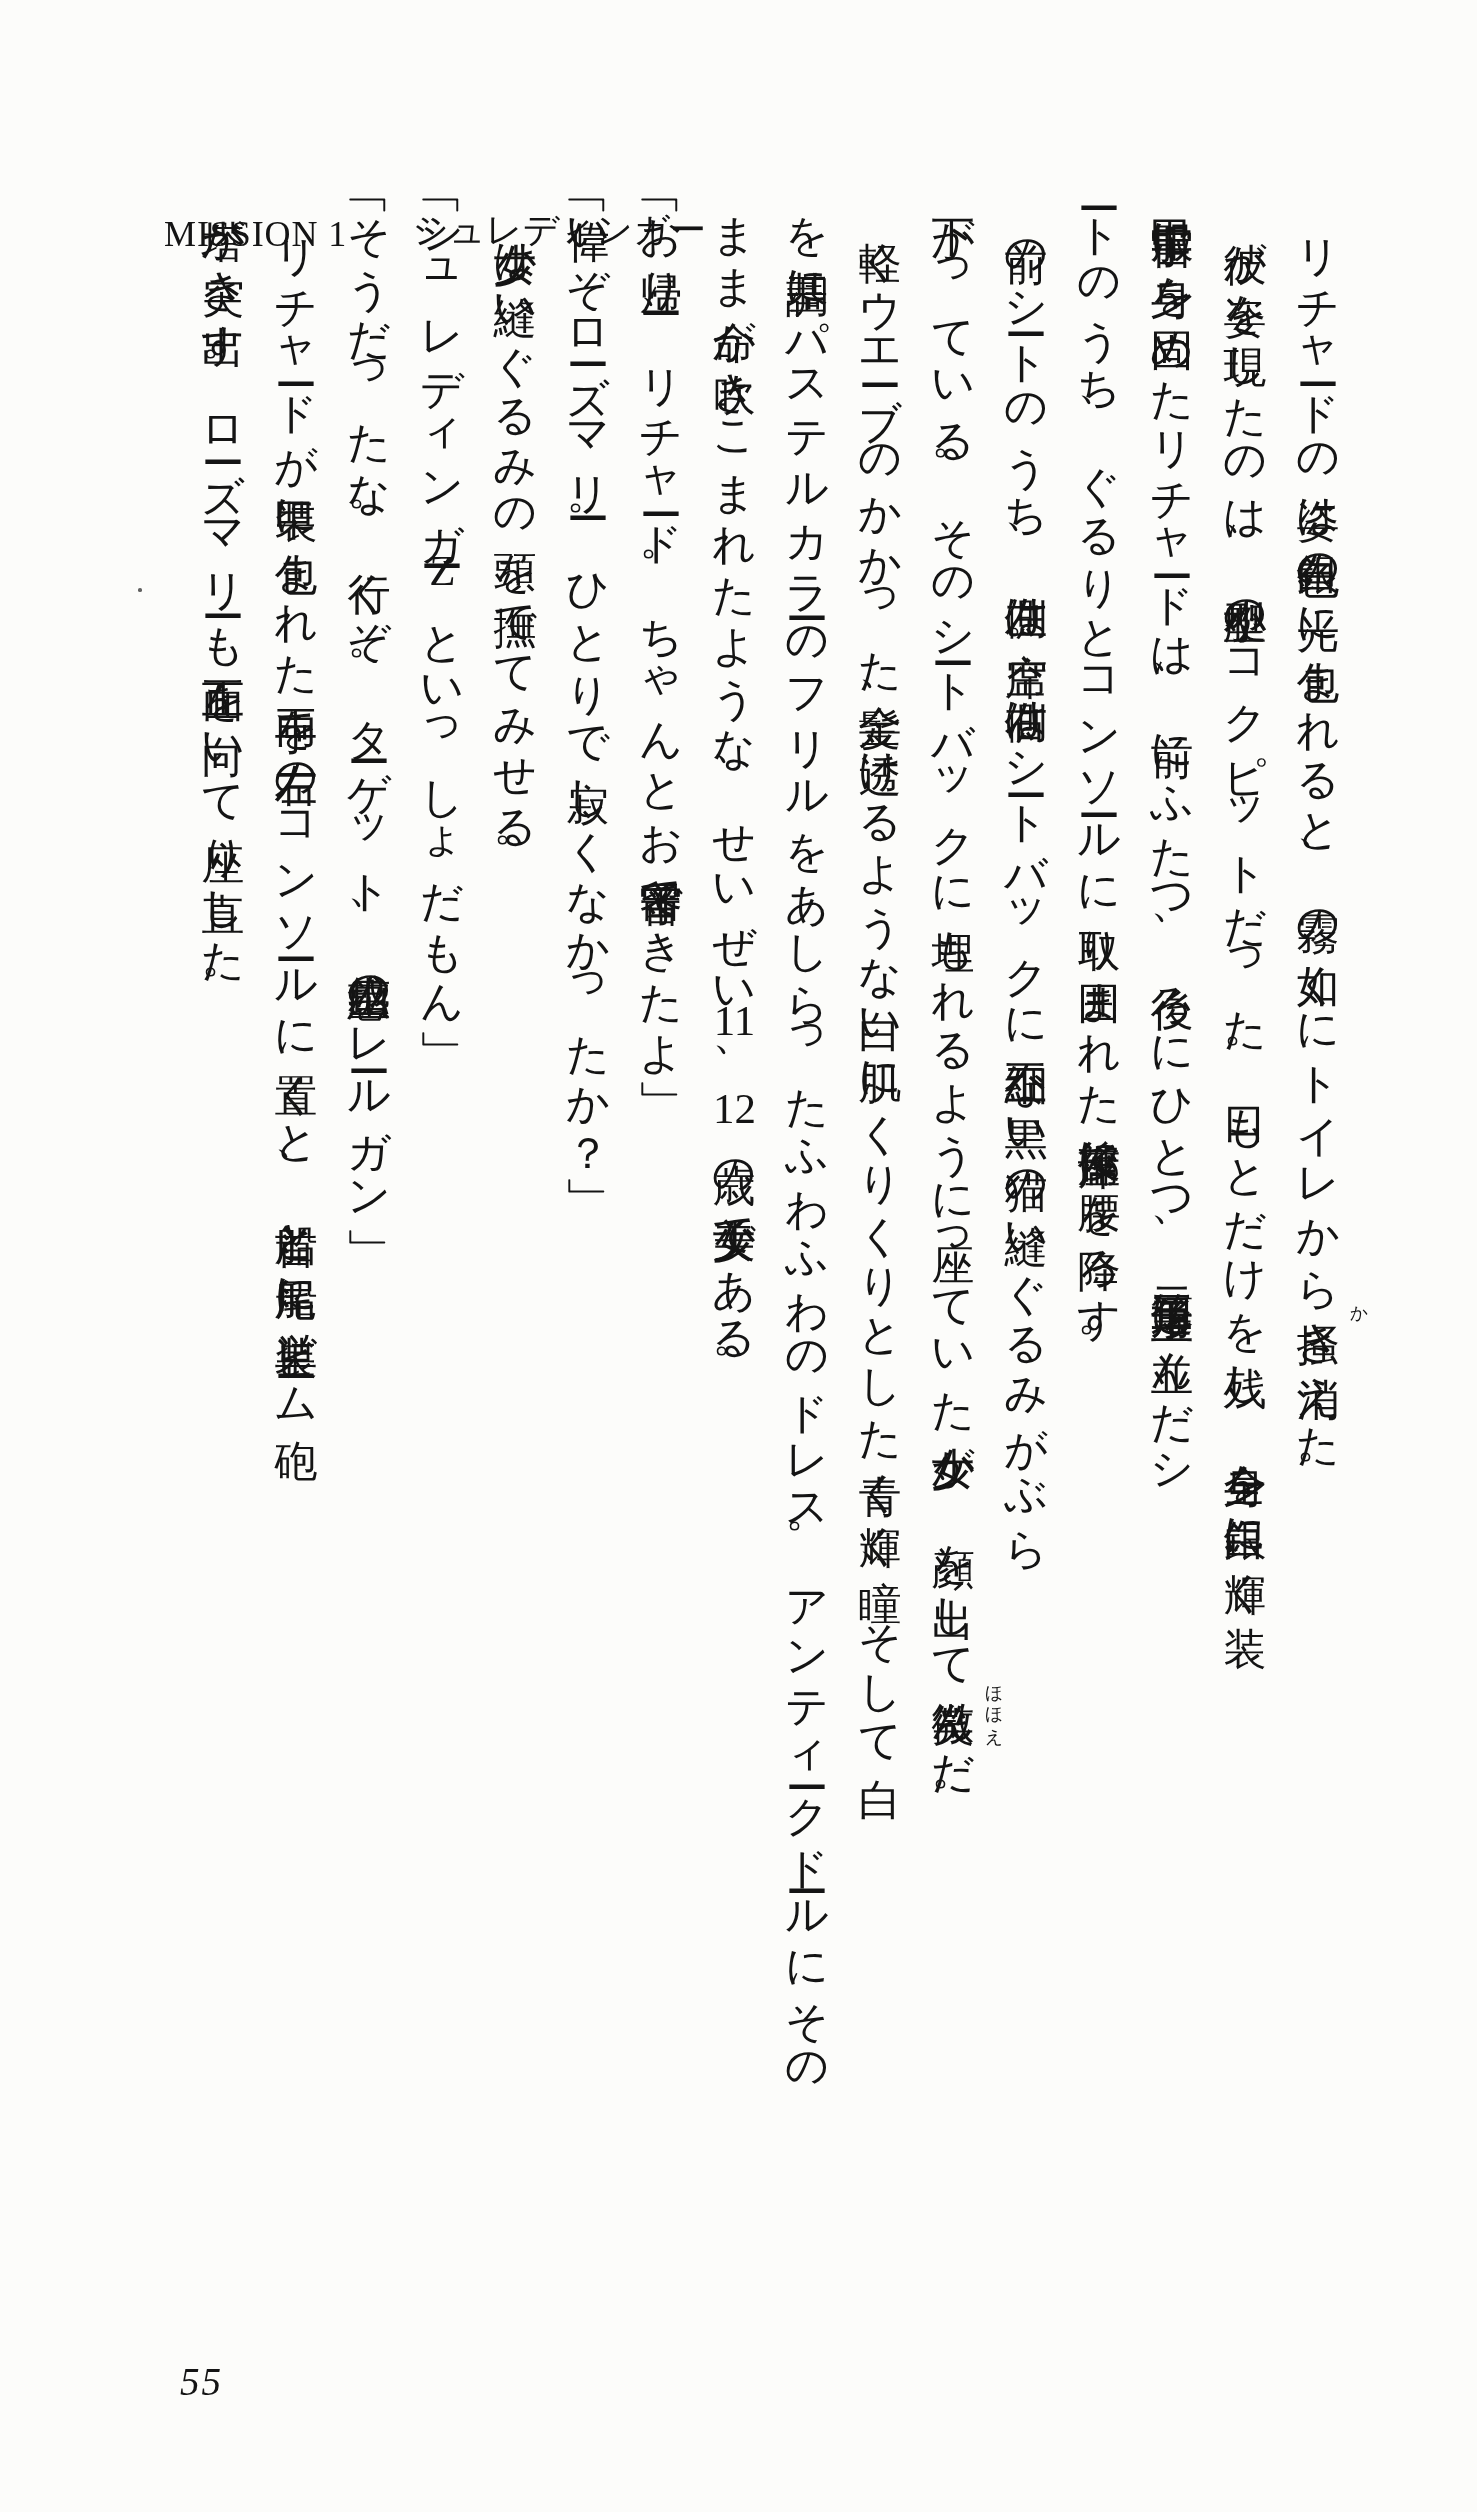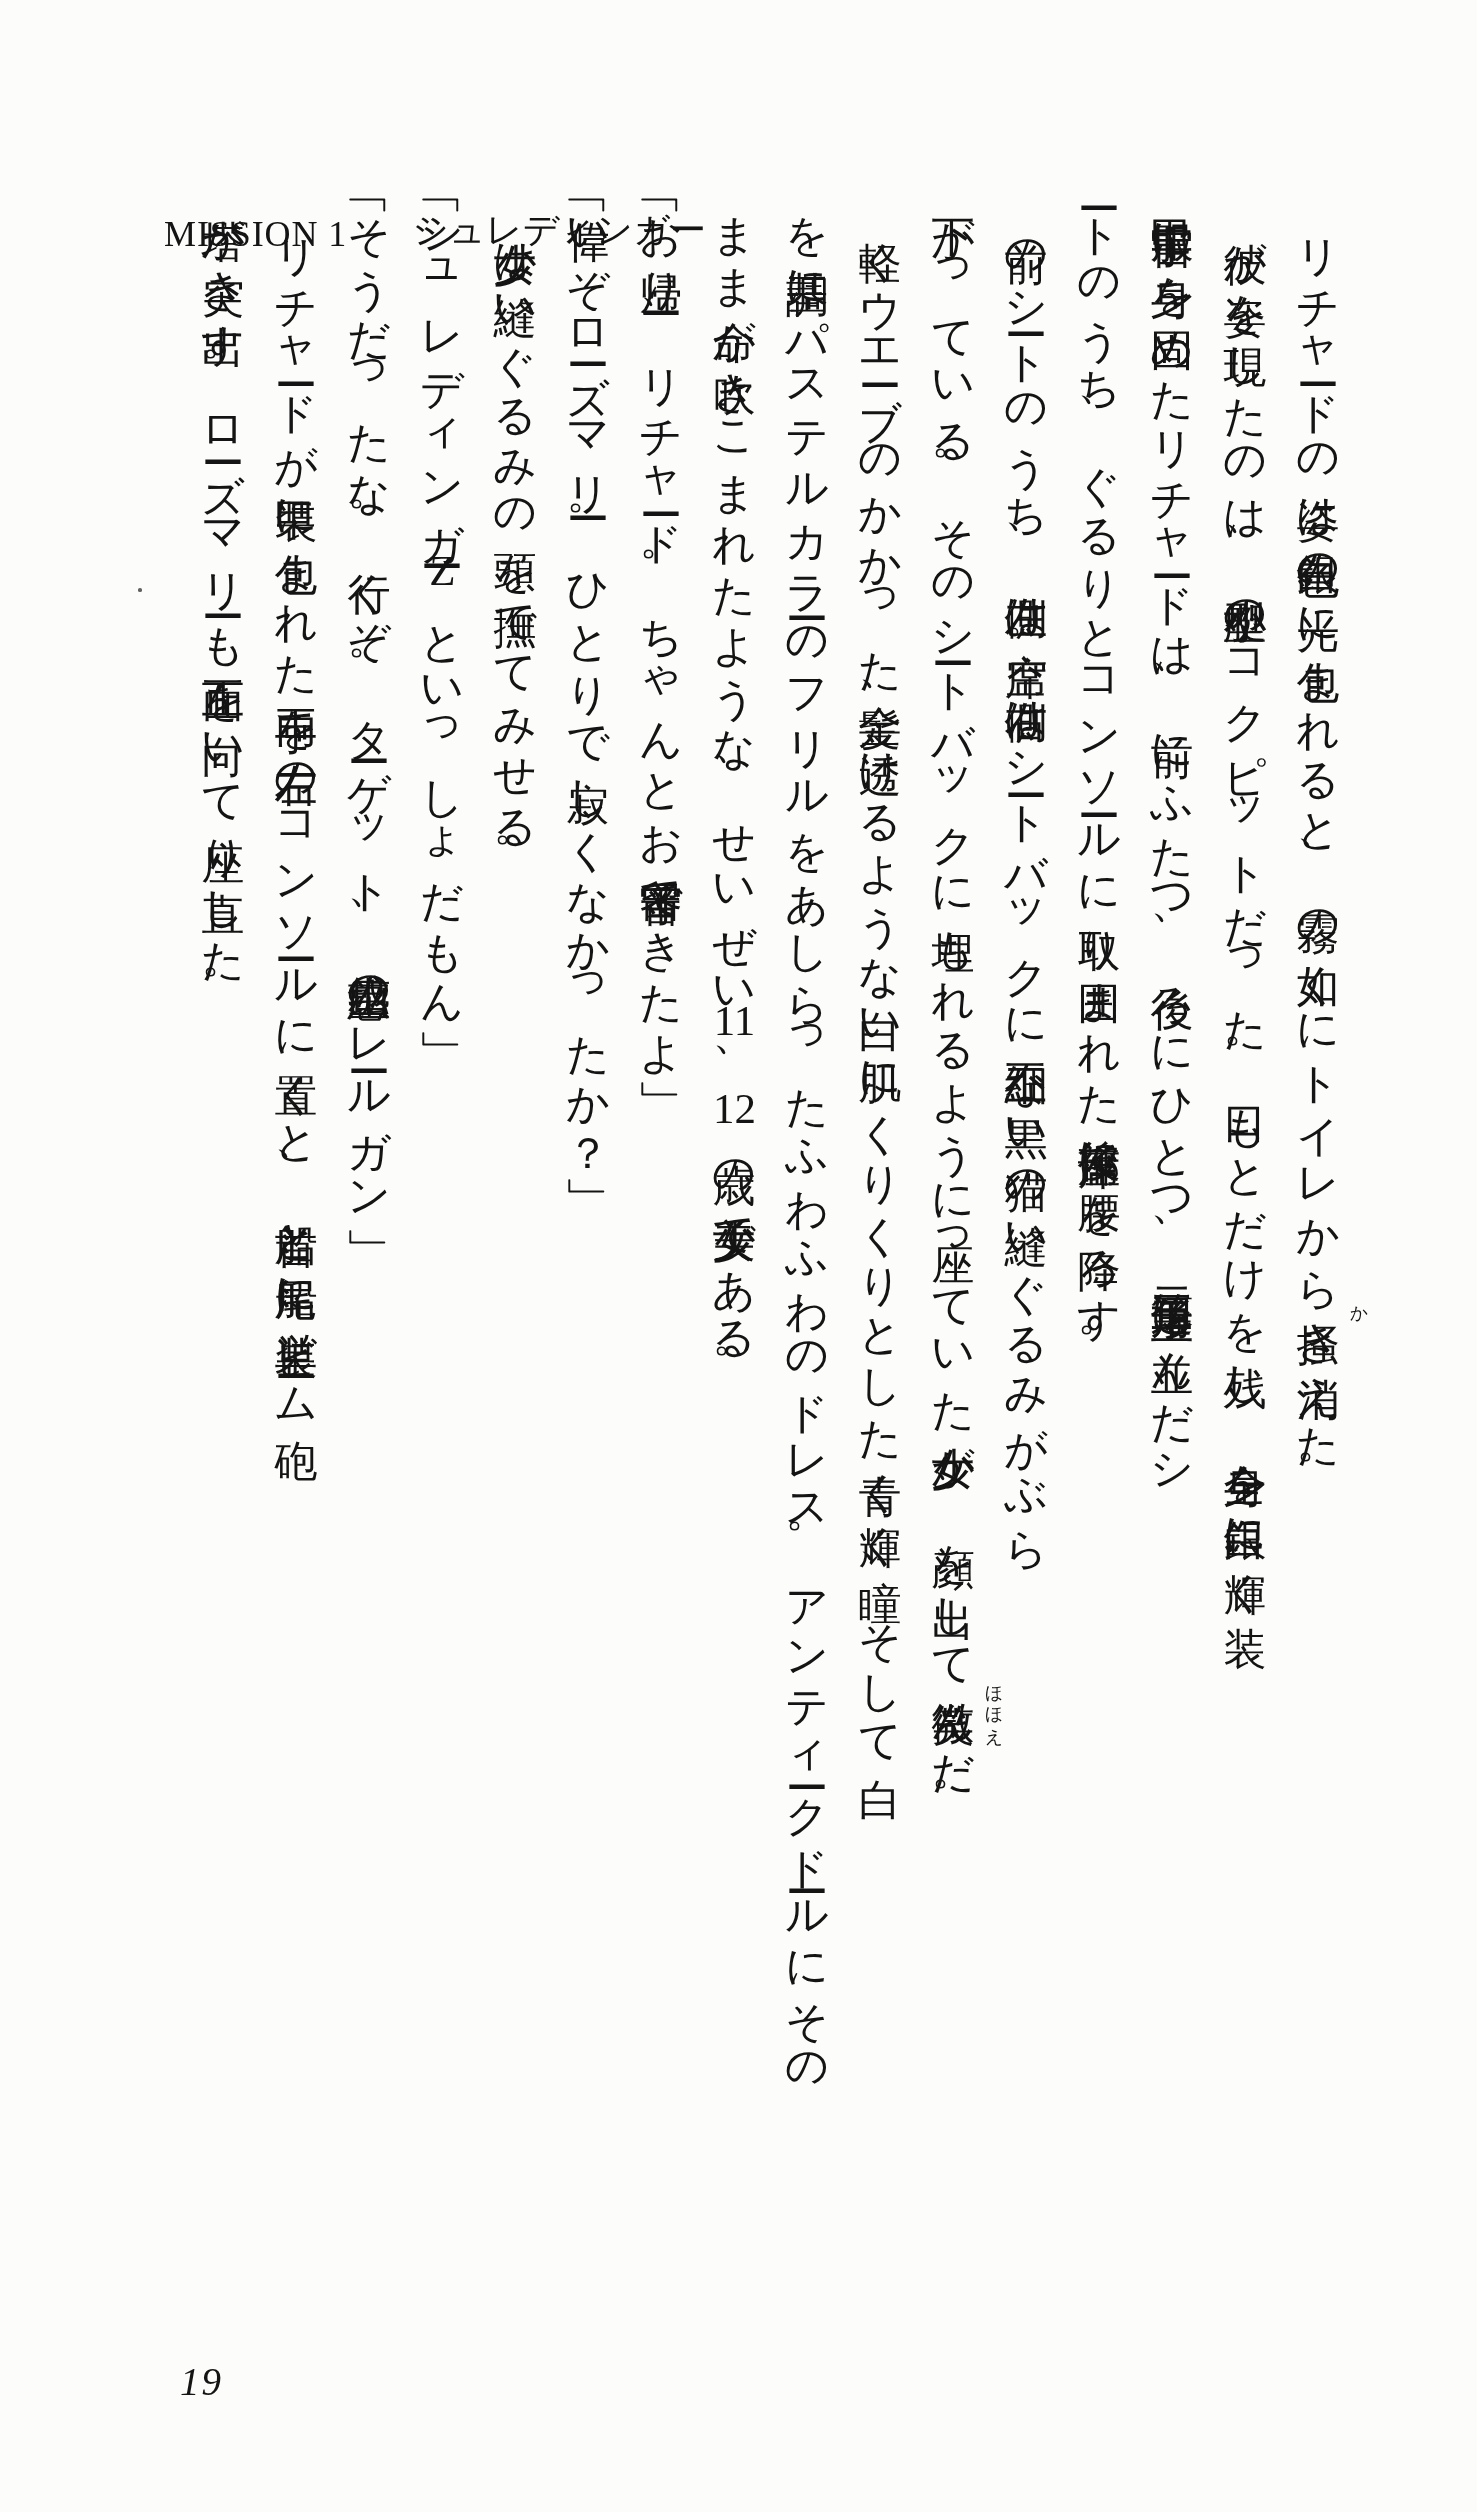--- a/index.html
+++ b/index.html
@@ -74,16 +74,16 @@
       <div class="col"><span>「偉いぞローズマリー。ひとりで寂しくなかったか？」</span></div>
       <div class="col indent"><span>少女は縫いぐるみの頭を撫でてみせる。</span></div>
       <div class="col"><span>「シュレディンガー</span><span class="upright">Z</span><span>といっしょだもん」</span></div>
       <div class="col"><span>「そうだったな。行くぞ。ターゲット、鉱山惑星のレールガン」</span></div>
       <div class="col indent"><span>リチャードが装甲に包まれた両手を左右のコンソールに置くと、船首と船尾に単装ビーム砲</span></div>
       <div class="col"><span>塔が突き出す。ローズマリーも正面を向いて座り直した。</span></div>
     </main>
 
   <div class="ink-speck"></div>
 
-  <div class="page-number">19</div>
+  <div class="page-number">55</div>
 
 </div>
 
 
 </body></html>

